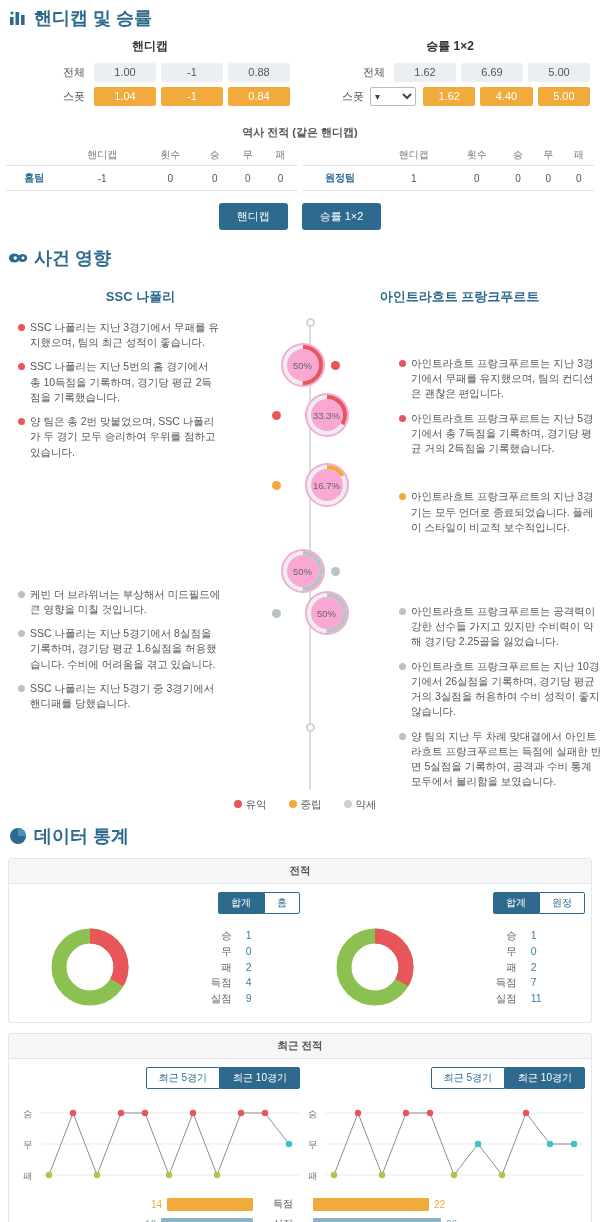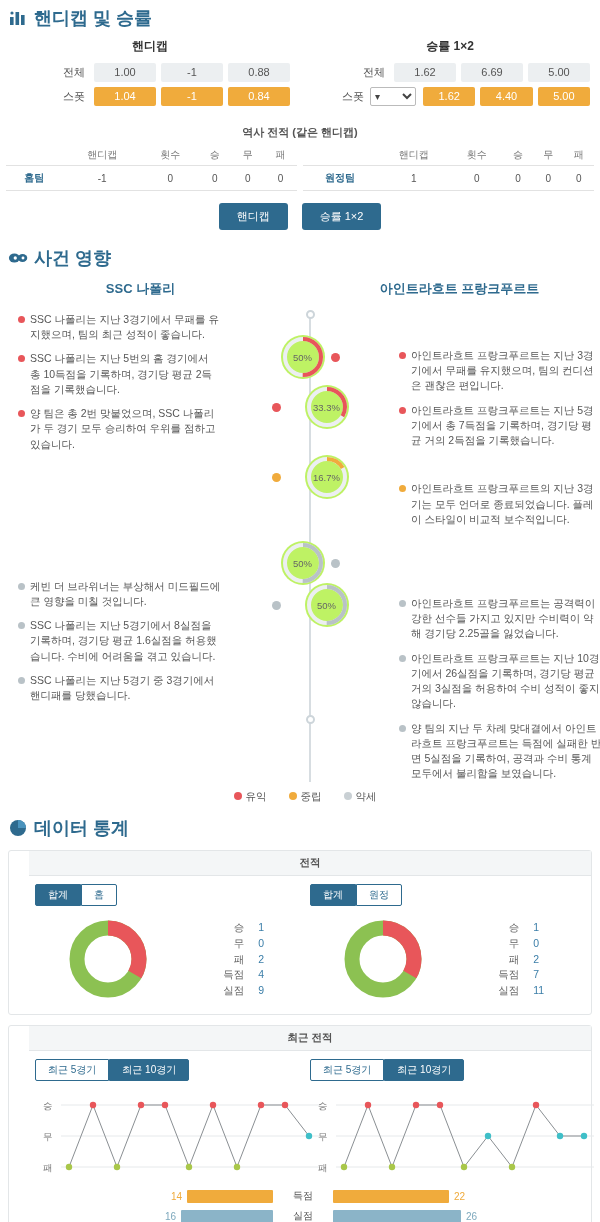--- a/index.html
+++ b/index.html
@@ -127,20 +127,21 @@
 
   
   .impact {
     position: relative;
     padding: 4px 0 6px 10px;
   }
   .team-names {
     display: flex;
     justify-content: space-between;
     padding: 6px 10px 2px 10px;
+    margin-top: 8px;
   }
   .team-names div {
     width: 45%;
     text-align: center;
     color: #2e6a8e;
     font-size: 13px;
     font-weight: bold;
   }
   .impact-grid {
     display: grid;
@@ -203,21 +204,21 @@
   }
   .ring {
     position: relative;
     width: 44px; height: 44px;
     border-radius: 50%;
     display: flex;
     align-items: center;
     justify-content: center;
     font-size: 9.5px;
     color: #666;
-    background: #bef264;
+    background: #f9a8d4;
   }
   .node {
     width: 9px; height: 9px;
     border-radius: 50%;
     position: relative;
     z-index: 3;
   }
   .node.red { background: #e8565a; }
   .node.yellow { background: #f0ab3c; }
   .node.gray { background: #b9c2c7; }
@@ -231,35 +232,34 @@
     color: #555;
   }
   .legend span.d { display:inline-block; width:8px; height:8px; border-radius:50%; margin-right:4px; }
 
   
   .panel {
     border: 1px solid #e3e6e8;
     border-radius: 3px;
     margin: 6px 8px 10px 8px;
     background: #fff;
-    padding-left: 20px;
   }
   .panel-head {
     background: #f4f6f7;
     text-align: center;
     font-size: 10.5px;
     color: #555;
     padding: 5px 0;
     border-bottom: 1px solid #e3e6e8;
     font-weight: bold;
   }
   .panel-body { padding: 8px 6px 12px 6px; }
 
   .toggle-row { display:flex; }
-  .toggle-row .half { width: 50%; display:flex; justify-content:flex-start; }
+  .toggle-row .half { width: 50%; display:flex; justify-content:flex-end; }
   .tg {
     font-size: 10px;
     padding: 3px 12px;
     border: 1px solid #2e6a8e;
     color: #2e6a8e;
     background: #fff;
     cursor: pointer;
   }
   .tg:first-child { border-radius: 2px 0 0 2px; }
   .tg:last-child { border-radius: 0 2px 2px 0; }

